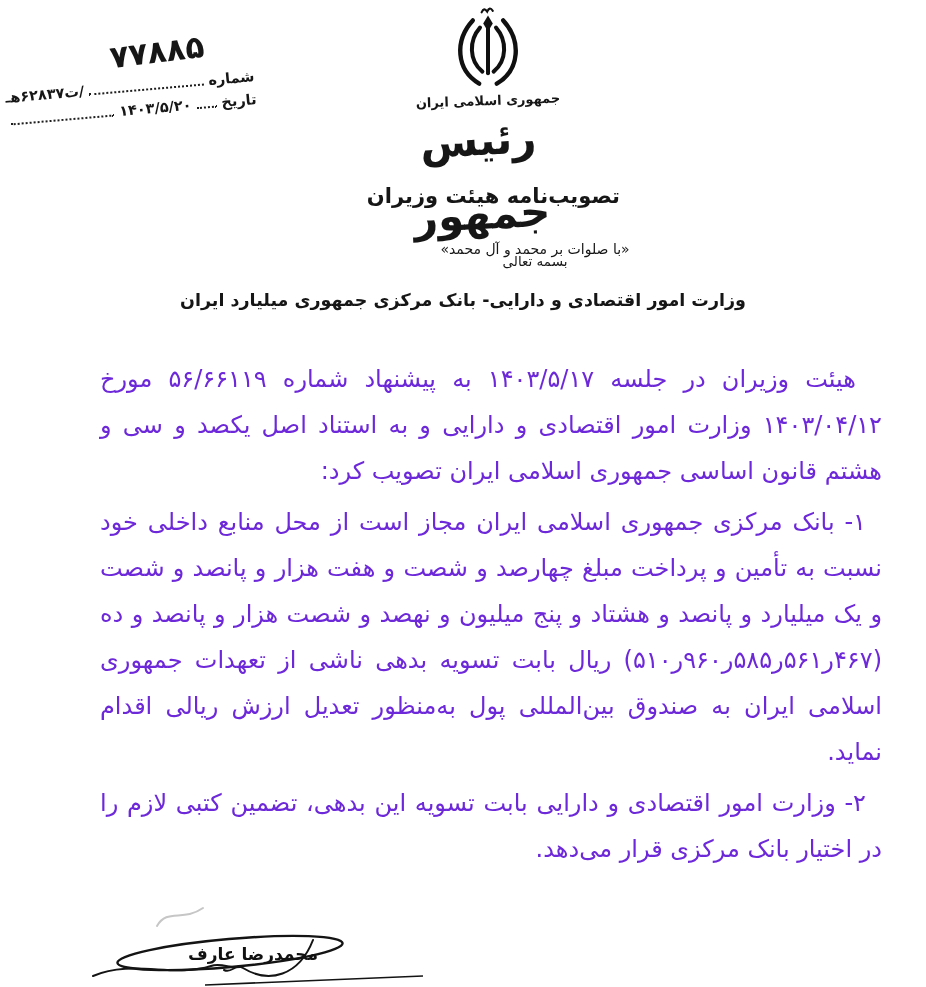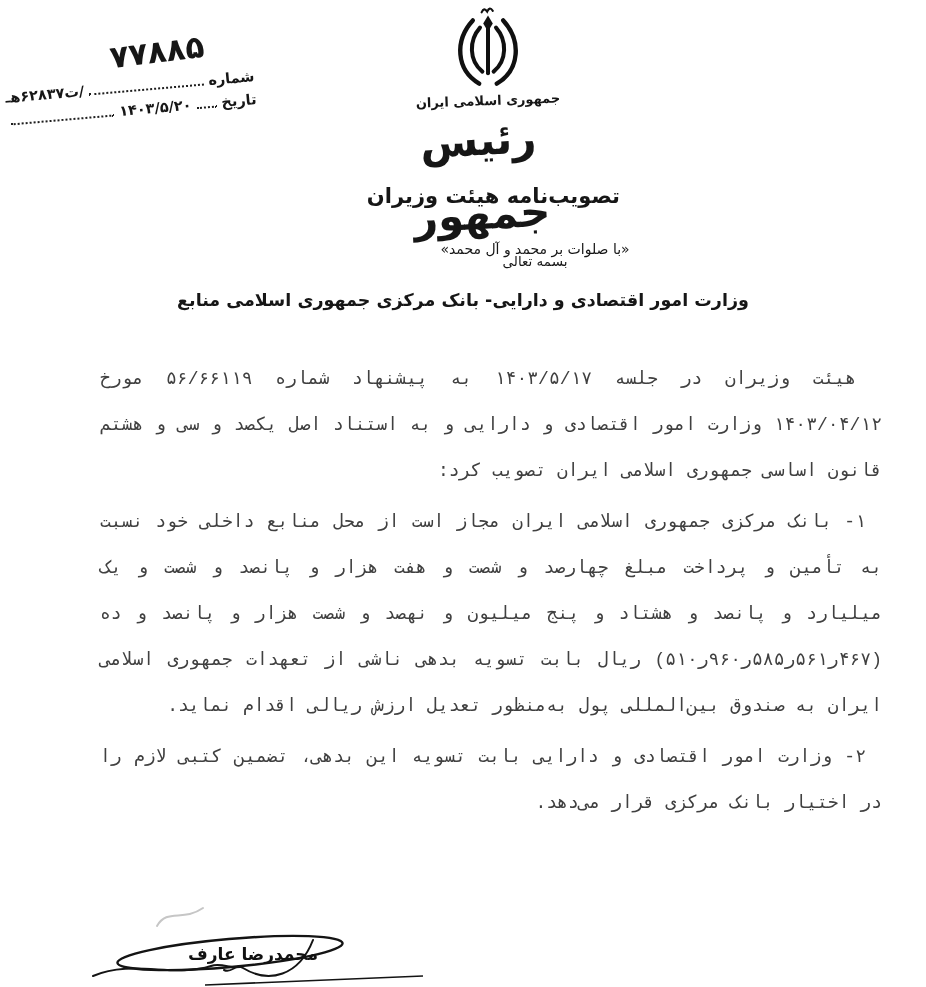--- a/index.html
+++ b/index.html
@@ -42,21 +42,21 @@
     font-size:14px;font-weight:normal;
   }
   
   .addressee{
     position:absolute;top:290px;left:40px;right:40px;text-align:center;
     font-size:17.5px;font-weight:bold;
   }
   
   .body-text{
     position:absolute;top:356px;right:44px;width:782px;
-    font-size:18px;line-height:46px;text-align:justify;color:#404040;font-family:Liberation Mono, monospace;
+    font-size:24px;line-height:46px;text-align:justify;color:#6d28d9;
   }
   .body-text p{margin:0 0 5px 0;}
   .body-text p.intro{text-indent:26px;}
   .body-text p.item{text-indent:16px;}
   
   .signature{position:absolute;top:904px;left:85px;width:352px;height:118px;}
   .signature svg{position:absolute;top:0;left:0;}
   .sig-title{
     position:absolute;top:86px;left:56px;width:196px;text-align:center;
     font-size:16.5px;font-weight:bold;white-space:nowrap;
@@ -93,21 +93,21 @@
       <path d="M69,18 C92,43 90,80 61,97" stroke-width="5.5"></path>
     </g>
   </svg>
   <div class="country">جمهوری اسلامی ایران</div>
   <div class="office">رئیس جمهور</div>
   <div class="doc-type">تصویب‌نامه هیئت وزیران</div>
 
   <div class="bismillah">بسمه تعالی</div>
   <div class="salawat">«با صلوات بر محمد و آل محمد»</div>
 
-  <div class="addressee">وزارت امور اقتصادی و دارایی- بانک مرکزی جمهوری اسلامی منابع</div>
+  <div class="addressee">وزارت امور اقتصادی و دارایی- بانک مرکزی جمهوری میلیارد ایران</div>
 
   <div class="body-text">
     <p class="intro">هیئت وزیران در جلسه ۱۴۰۳/۵/۱۷ به پیشنهاد شماره ۵۶/۶۶۱۱۹ مورخ ۱۴۰۳/۰۴/۱۲ وزارت امور اقتصادی و دارایی و به استناد اصل یکصد و سی و هشتم قانون اساسی جمهوری اسلامی ایران تصویب کرد:</p>
     <p class="item">۱- بانک مرکزی جمهوری اسلامی ایران مجاز است از محل منابع داخلی خود نسبت به تأمین و پرداخت مبلغ چهارصد و شصت و هفت هزار و پانصد و شصت و یک میلیارد و پانصد و هشتاد و پنج میلیون و نهصد و شصت هزار و پانصد و ده (۴۶۷ر۵۶۱ر۵۸۵ر۹۶۰ر۵۱۰) ریال بابت تسویه بدهی ناشی از تعهدات جمهوری اسلامی ایران به صندوق بین‌المللی پول به‌منظور تعدیل ارزش ریالی اقدام نماید.</p>
     <p class="item">۲- وزارت امور اقتصادی و دارایی بابت تسویه این بدهی، تضمین کتبی لازم را در اختیار بانک مرکزی قرار می‌دهد.</p>
   </div>
 
   <div class="signature">
     <svg width="352" height="88" viewBox="0 0 352 88" aria-hidden="true">
       <path d="M72,22 C82,4 98,18 118,4" stroke="#c6c6c6" stroke-width="2" fill="none" stroke-linecap="round"></path>

